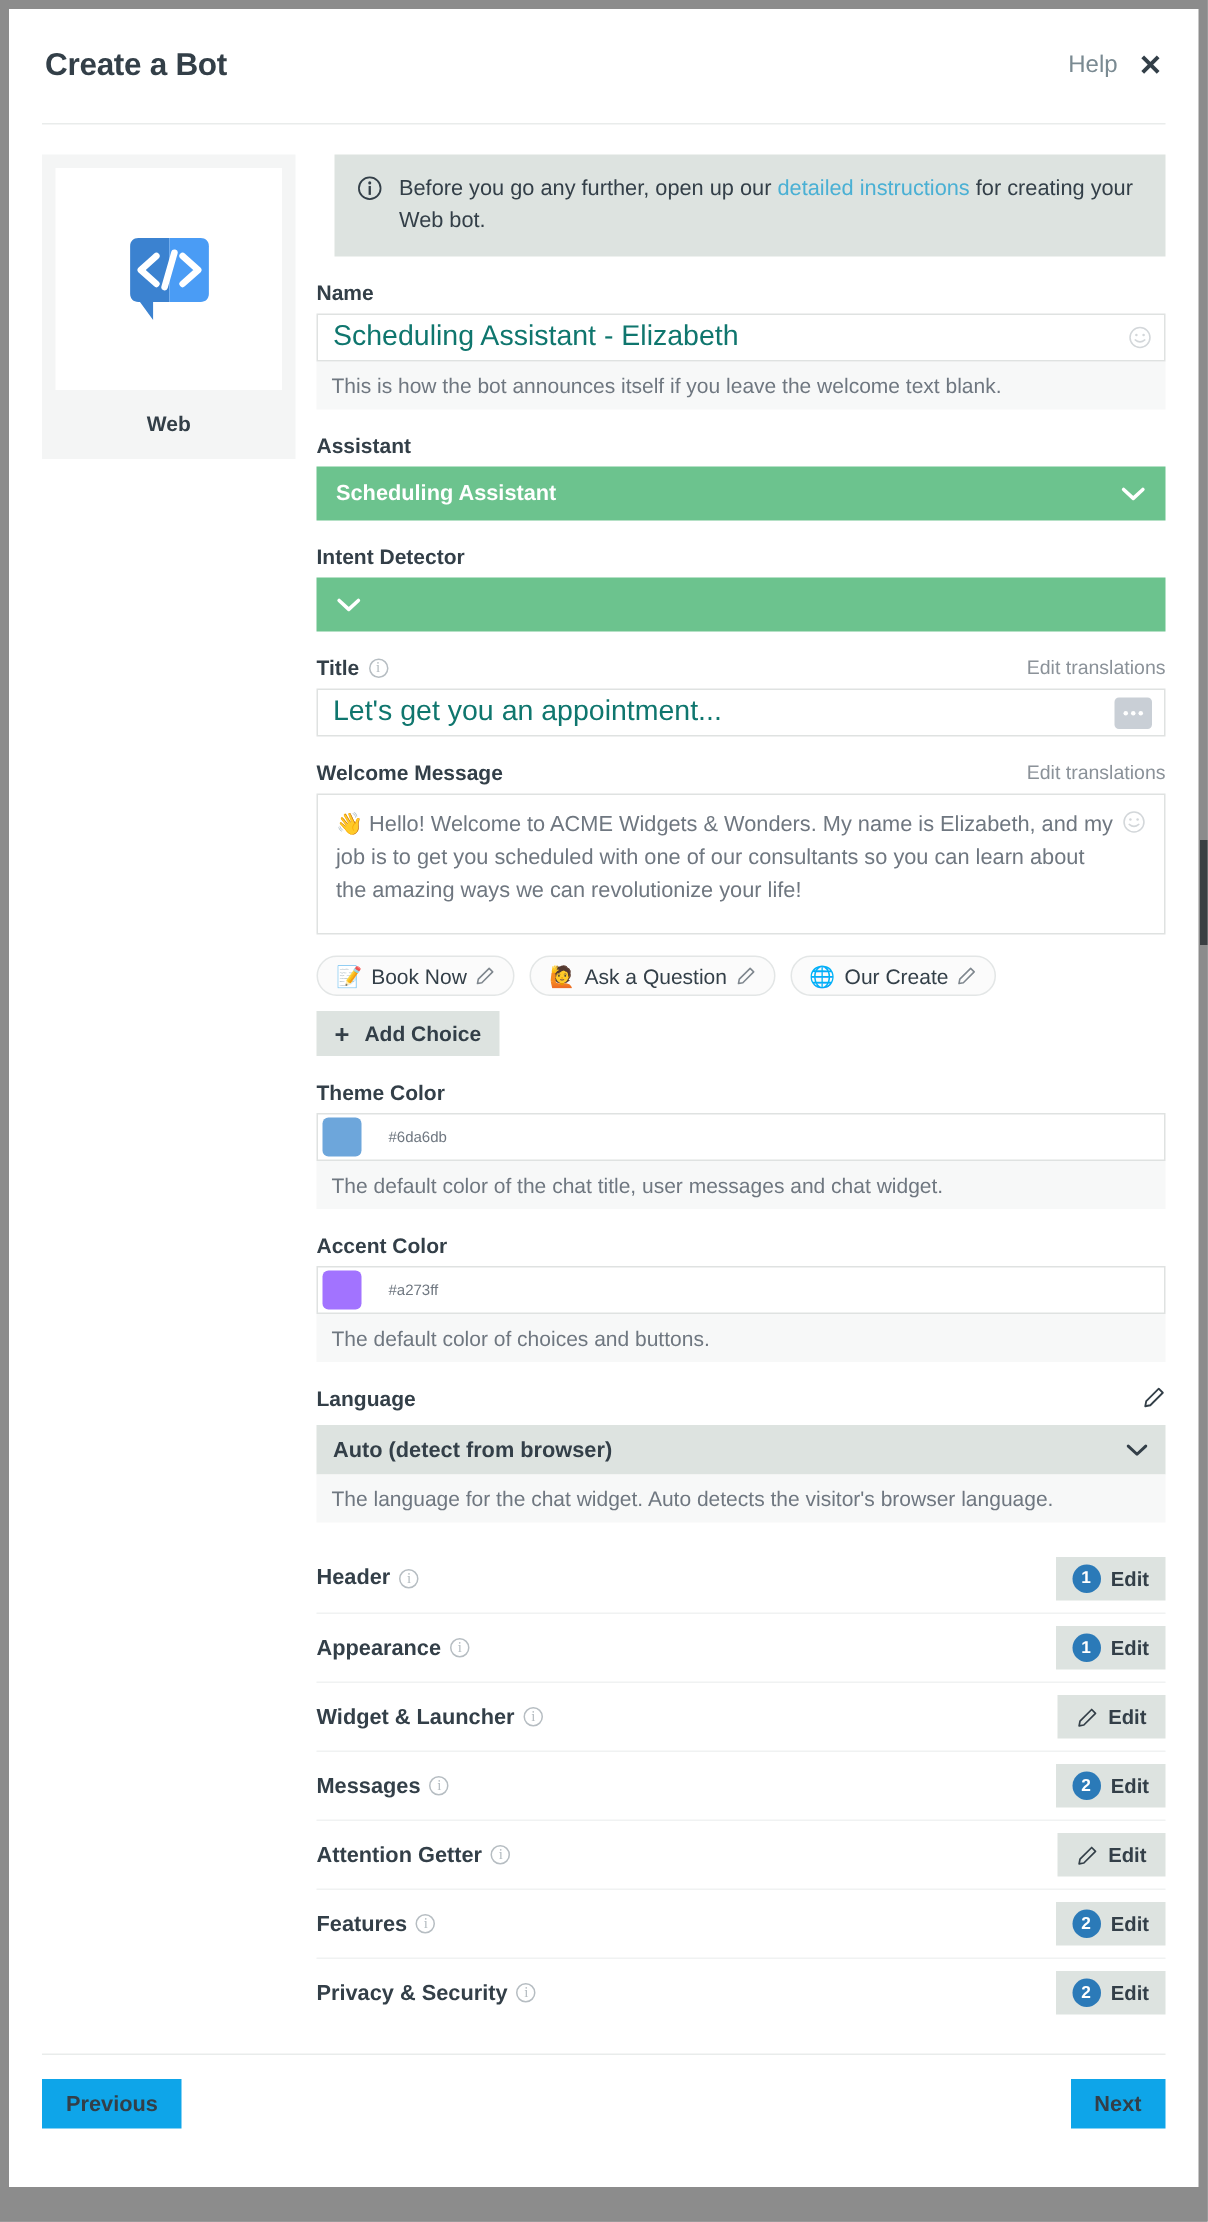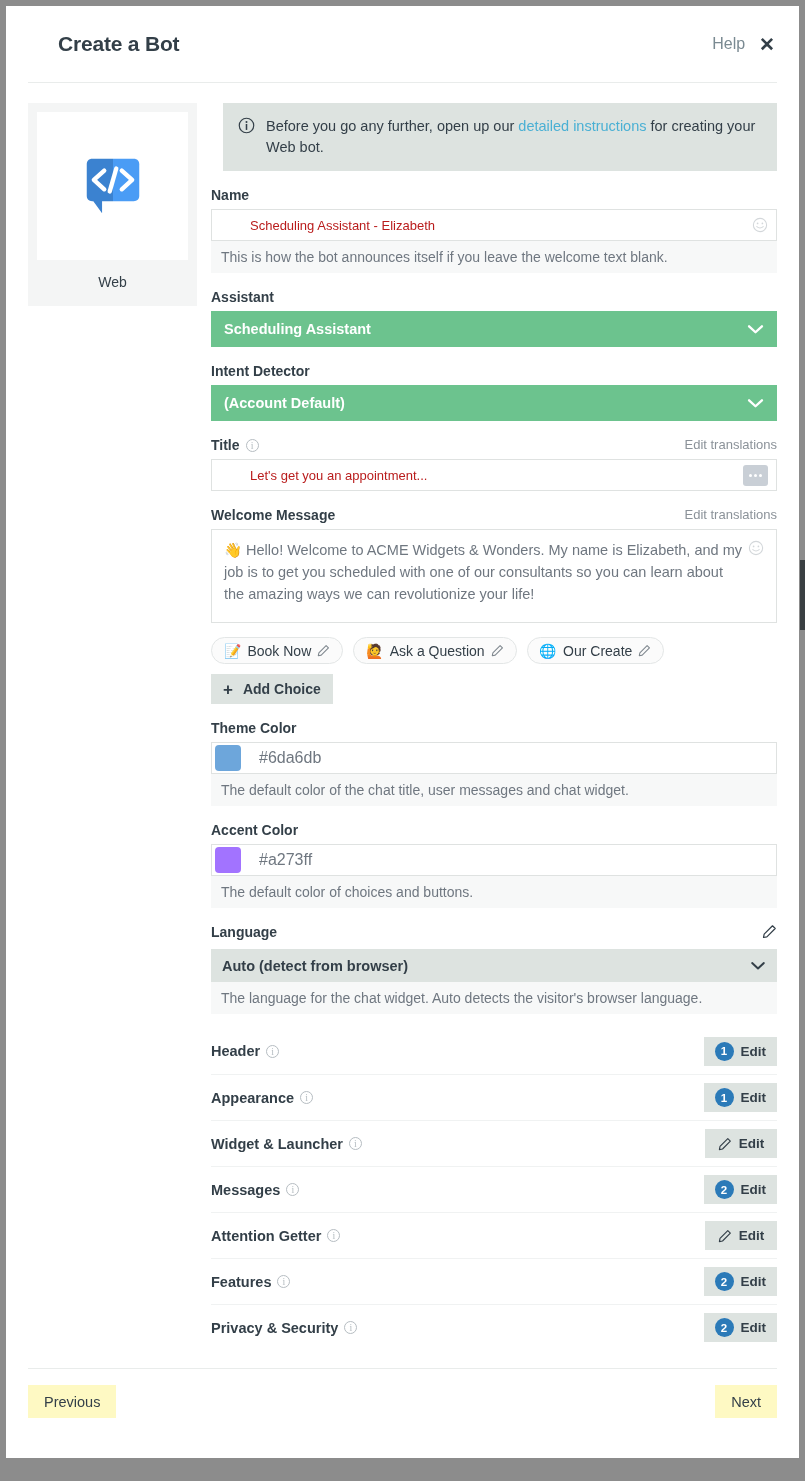--- a/index.html
+++ b/index.html
@@ -18,21 +18,21 @@
     left: 6px; top: 6px;
     width: 793px; height: 1452px;
     background: #ffffff;
     overflow: hidden;
   }
   
   .modal-header {
     position: relative;
     height: 76px;
     padding: 0 24px;
-    display: flex; align-items: center; margin-left: 28px;
+    display: flex; align-items: center;
   }
   .modal-title {
     font-size: 21px; font-weight: bold;
     color: #333f48; letter-spacing: -0.2px;
   }
   .header-right {
     margin-left: auto;
     display: flex; align-items: center; gap: 14px;
   }
   .help-link {
@@ -61,21 +61,21 @@
     flex: 0 0 169px;
   }
   .channel-tile {
     background: #ffffff;
     height: 148px;
     display: flex; align-items: center; justify-content: center;
   }
   .web-icon { width: 70px; height: 70px; }
   .channel-label {
     text-align: center;
-    font-size: 14px; font-weight: normal;
+    font-size: 14px; font-weight: bold;
     color: #333f48;
     margin-top: 14px;
   }
   
   .form-col { flex: 1; min-width: 0; }
   .info-banner {
     background: #dde3e0;
     padding: 13px 15px;
     display: flex; gap: 11px;
     align-items: flex-start;
@@ -112,23 +112,22 @@
   }
   .text-input {
     position: relative;
     border: 1px solid #dfe2e1;
     background: #fff;
     height: 32px;
     display: flex; align-items: center;
     padding: 0 8px 0 10px;
   }
   .text-input .val {
-    font-size: 13px; color: #b91c1c;
+    font-size: 19px; color: #0f766e;
     flex: 1;
-    margin-left: 28px;
   }
   .helper-text {
     background: #f7f8f8;
     font-size: 14px; color: #6f7780;
     padding: 8px 10px;
   }
   .smiley-icon {
     width: 16px; height: 16px; flex: 0 0 auto;
   }
   .dots-btn {
@@ -195,21 +194,21 @@
   }
   .plus { font-size: 17px; font-weight: bold; line-height: 1; }
   
   .color-input {
     border: 1px solid #dfe2e1; background: #fff;
     height: 32px;
     display: flex; align-items: center;
     padding-left: 0;
   }
   .swatch { width: 26px; height: 26px; border-radius: 4px; margin: 0 18px 0 3px; }
-  .color-input .val { font-size: 16px; color: #6f7780; }
+  .color-input .val { font-size: 10px; color: #6f7780; }
   .pencil-right { margin-left: auto; }
   
   .section-row {
     display: flex; align-items: center;
     height: 46px;
     border-top: 1px solid #f0f2f2;
   }
   .section-row:first-of-type { border-top: none; }
   .section-name {
     font-size: 14.5px; font-weight: bold; color: #333f48;
@@ -233,25 +232,25 @@
   
   .footer-rule {
     height: 1px; background: #e9eceb;
     margin: 18px 22px 0 22px;
   }
   .modal-footer {
     display: flex; align-items: center;
     padding: 16px 22px;
   }
   .foot-btn {
-    background: #fef9c3;
+    background: #0ea5e9;
     height: 33px;
     padding: 0 16px;
     display: flex; align-items: center;
-    font-size: 14.5px; font-weight: normal; color: #333f48;
+    font-size: 14.5px; font-weight: bold; color: #333f48;
   }
   .foot-btn.next { margin-left: auto; }
   .scroll-thumb {
     position: absolute;
     right: 0px; top: 560px;
     width: 5px; height: 70px;
     background: #3a3f42;
   }
 </style>
 </head>
@@ -310,21 +309,20 @@
         <div class="field-label">Assistant</div>
         <div class="select-green">
           <span class="val">Scheduling Assistant</span>
           <svg width="17" height="11" viewBox="0 0 18 12">
             <path d="M2 2.5 L9 9 L16 2.5" fill="none" stroke="#ffffff" stroke-width="2.6" stroke-linecap="round" stroke-linejoin="round"></path>
           </svg>
         </div>
 
         <div class="field-label">Intent Detector</div>
         <div class="select-green">
-          <span class="val">(Account Default)</span>
           <svg width="17" height="11" viewBox="0 0 18 12">
             <path d="M2 2.5 L9 9 L16 2.5" fill="none" stroke="#ffffff" stroke-width="2.6" stroke-linecap="round" stroke-linejoin="round"></path>
           </svg>
         </div>
 
         <div class="label-row">
           <div class="field-label">
             <span>Title</span>
             <span class="info-dot">i</span>
           </div>

